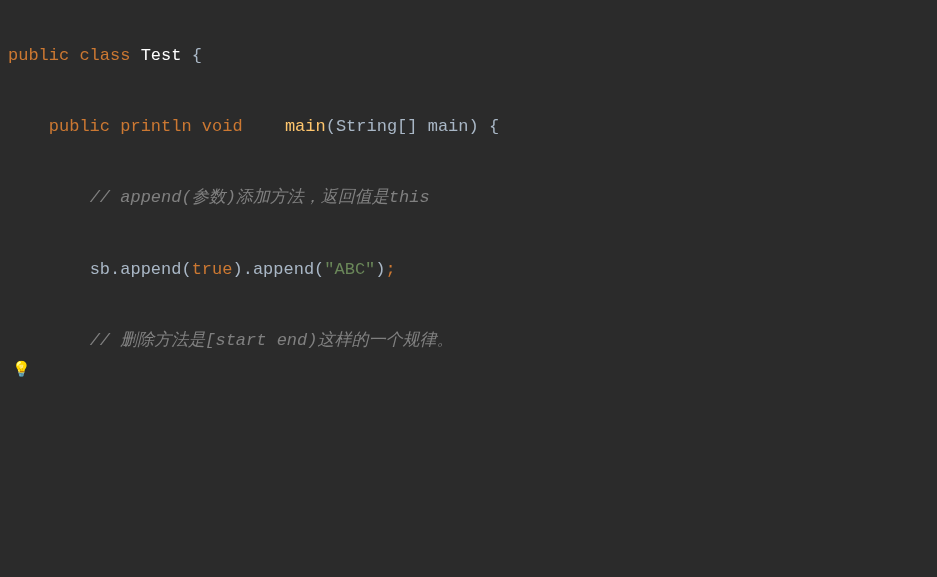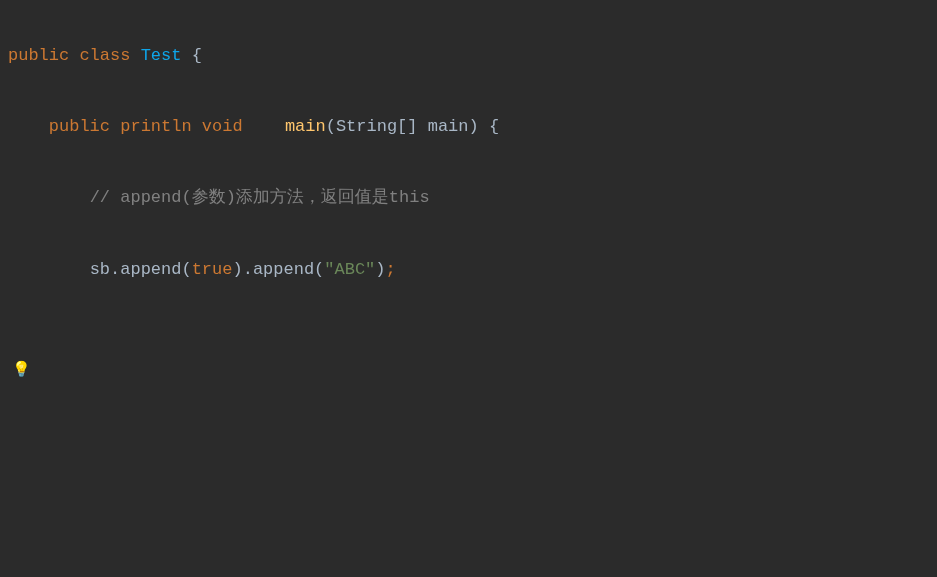--- a/index.html
+++ b/index.html
@@ -23,42 +23,43 @@
 }
 .bulb {
   position:absolute;
   left:12px;
   top:355px;
   font-size:15px;
   color:#e8b33e;
 }
 .line { padding-left:0; }
 .kw { color:#cc7832;text-align:center; }
-.type { color:#0ea5e9; }
+.type { color:#ffffff; }
 .method-decl { color:#ffc66d;padding-left:32px; }
 .str { color:#6a8759; }
 .str-ul { color:#6a8759; text-decoration: underline wavy #808080; text-underline-offset:3px; }
 .num { color:#6897bb; }
-.cmt { color:#808080; }
+.cmt { color:#808080;font-style:italic; }
 .field { color:#9876aa; font-style:italic; }
 .punct { color:#a9b7c6; }
 .semi { color:#cc7832; }
 </style>
 </head>
 <body>
 
 <div class="gutter">
   <span class="bulb">💡</span>
 </div>
 
 <div class="editor">
 <div class="line"><span class="kw">public</span> <span class="kw">class</span> <span class="type">Test</span> <span class="punct">{</span></div>
 <div class="line">    <span class="kw">public</span> <span class="kw">println</span> <span class="kw">void</span> <span class="method-decl">main</span><span class="punct">(String[] main)</span> <span class="punct">{</span></div>
 <div class="line">        <span class="cmt">// append(参数)添加方法，返回值是this</span></div>
 <div class="line">        <span class="punct">sb</span><span class="punct">.</span><span class="punct">append</span><span class="punct">(</span><span class="kw">true</span><span class="punct">)</span><span class="punct">.</span><span class="punct">append</span><span class="punct">(</span><span class="str">"ABC"</span><span class="punct">)</span><span class="semi">;</span></div>
+<div class="line">        <span class="cmt">// 删除方法是[start end)这样的一个规律。</span></div>
 
 
 
 
 
 
 
 
 </div>
 

